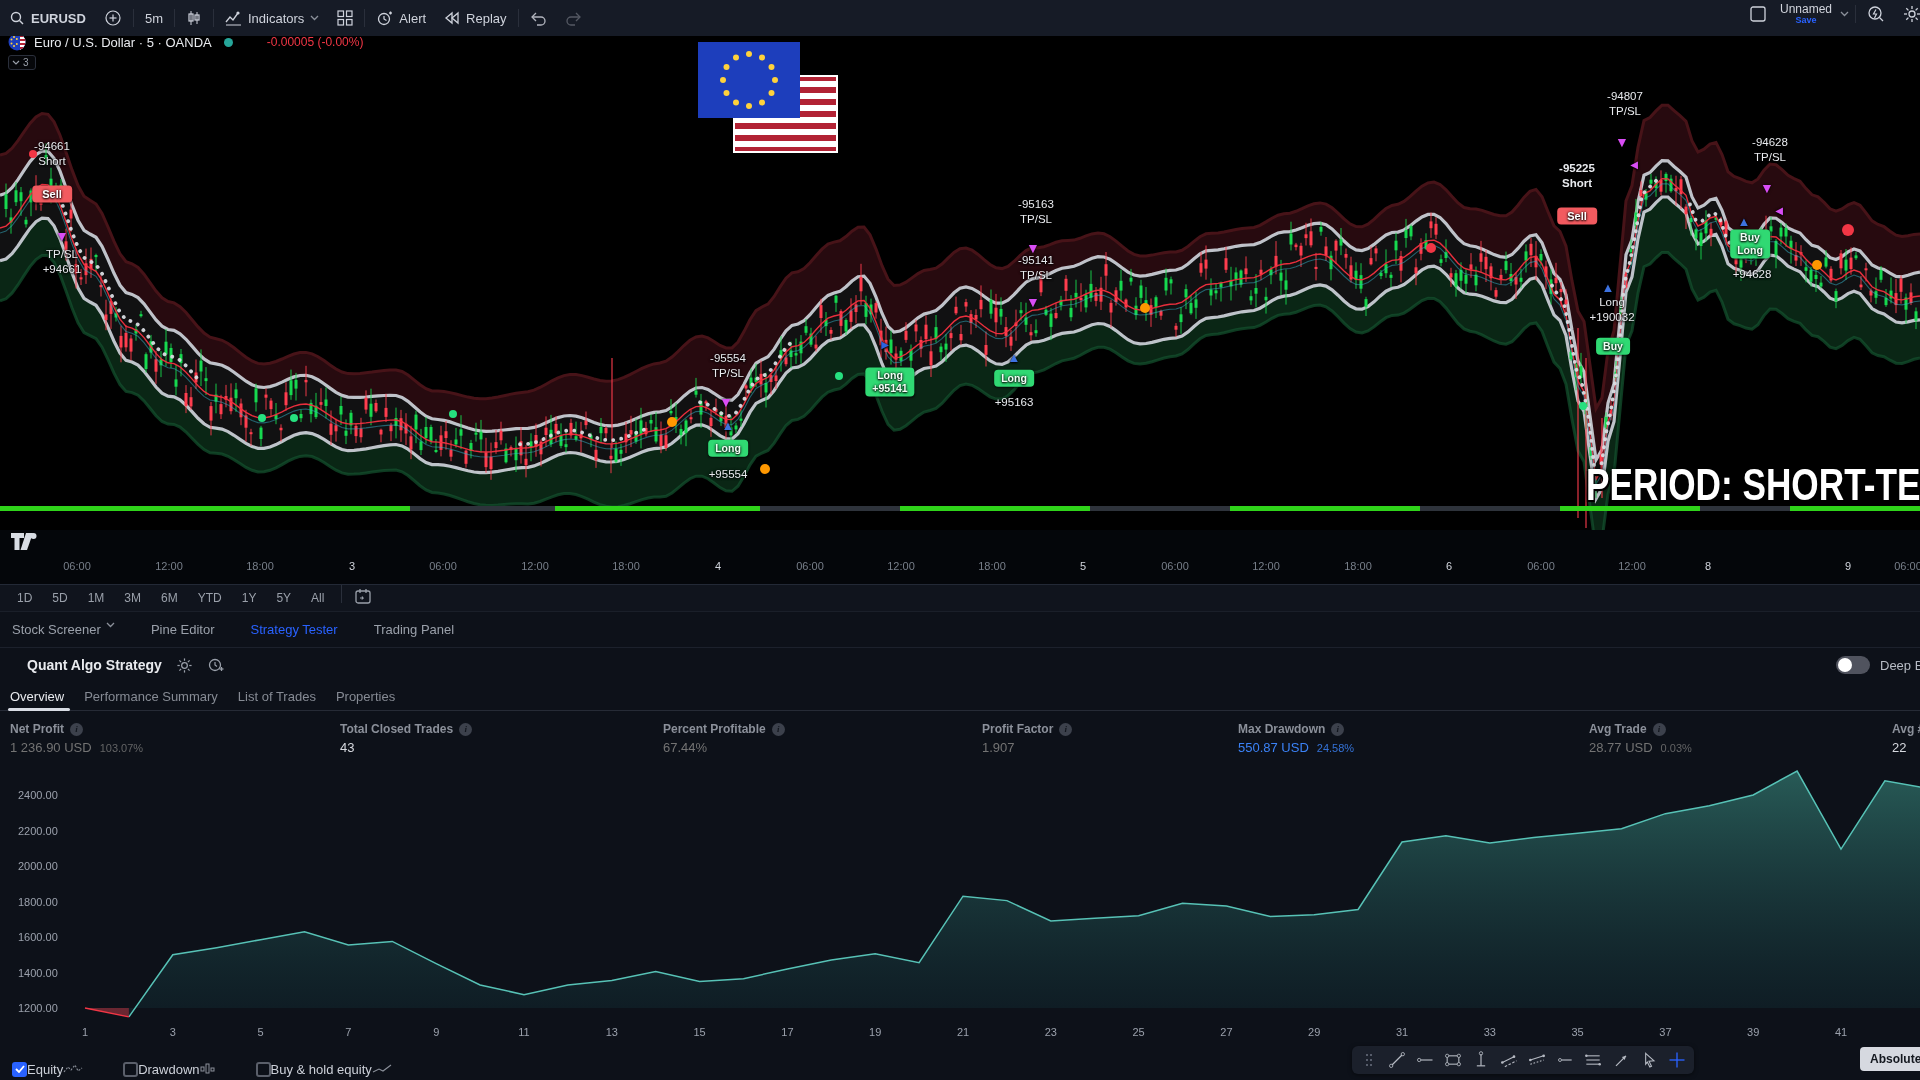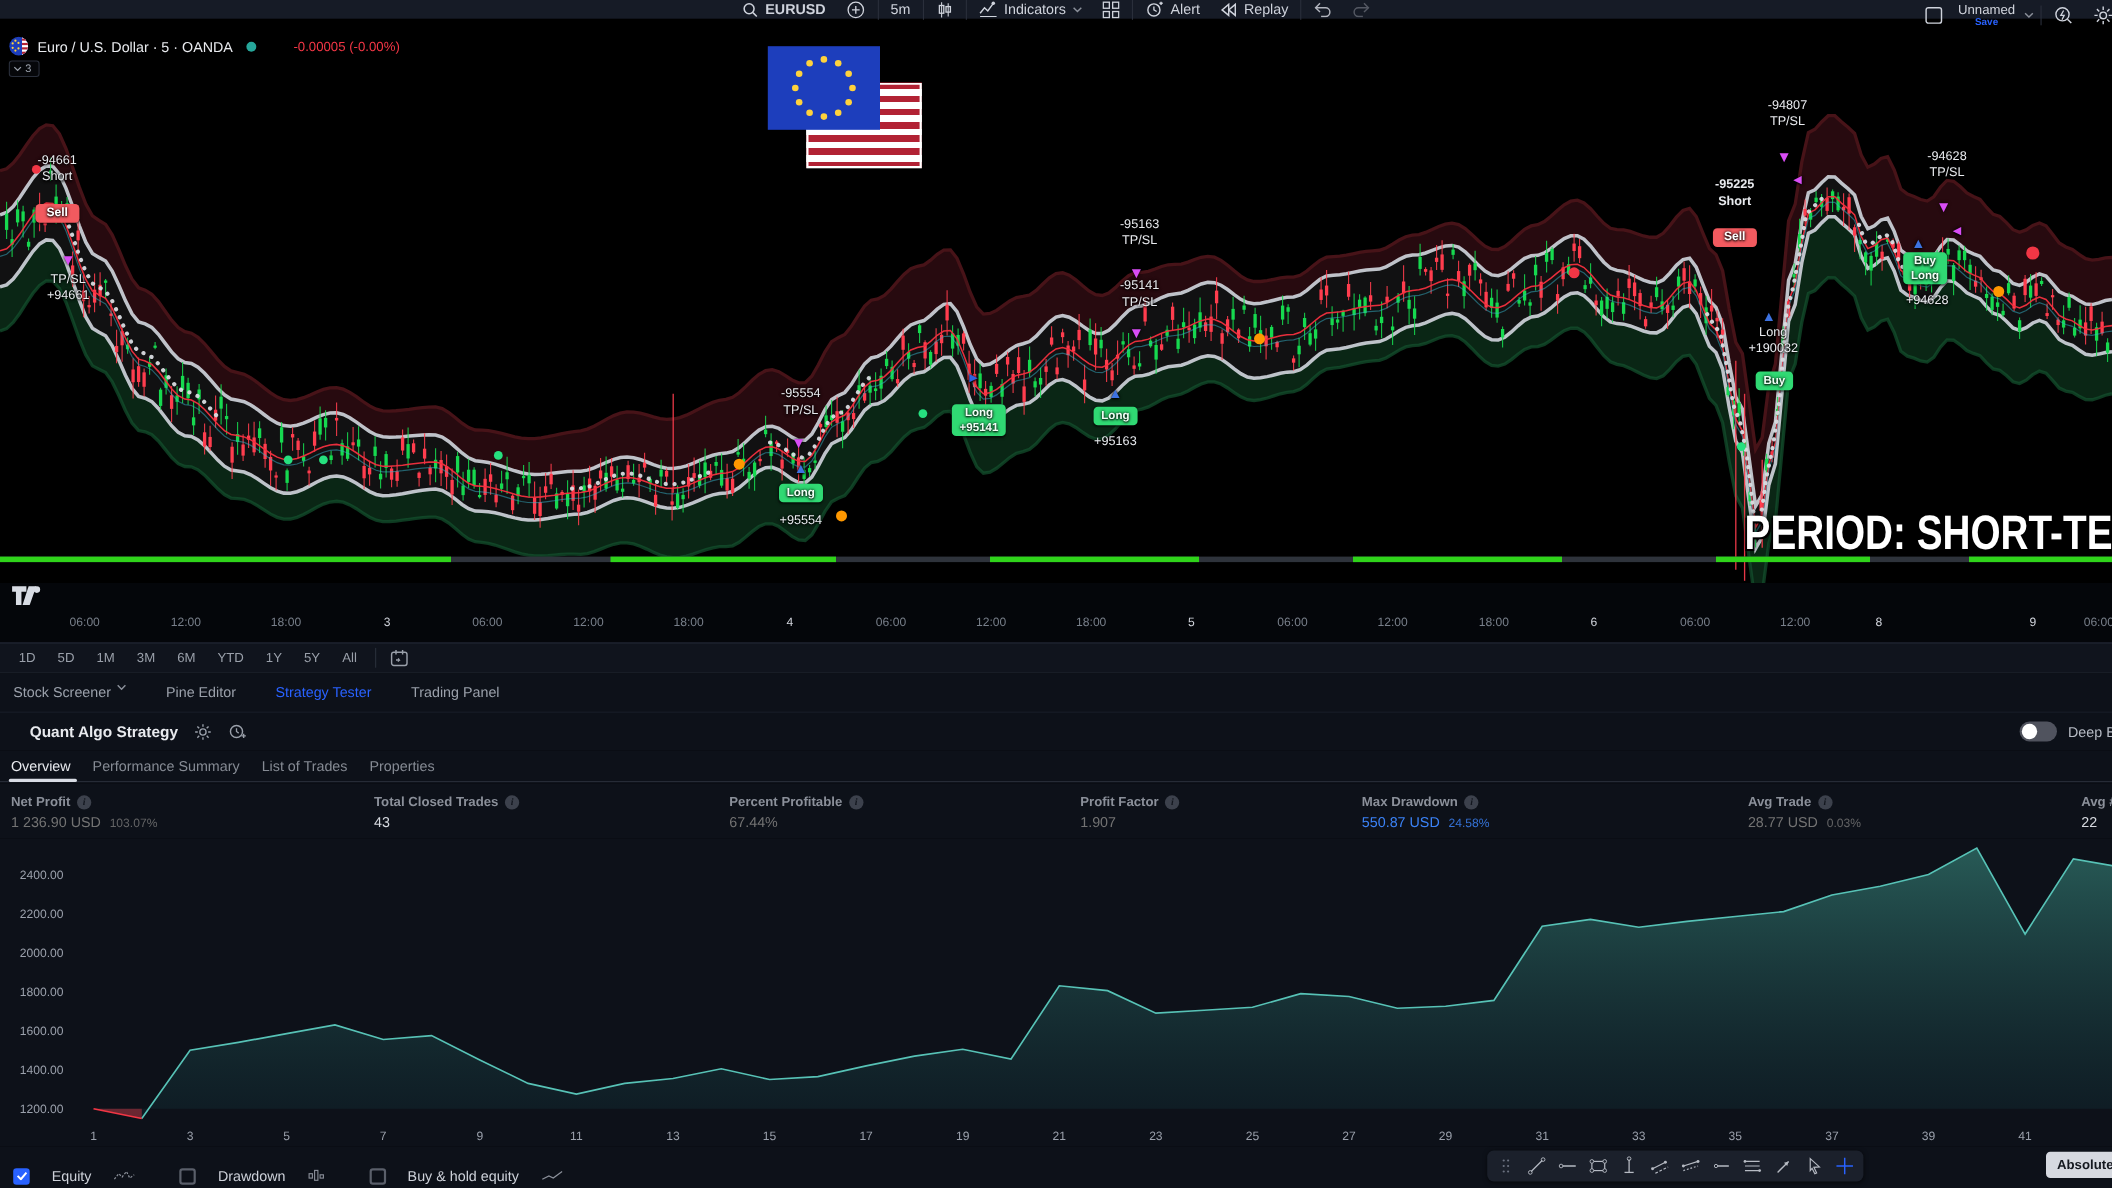--- a/index.html
+++ b/index.html
@@ -1,19 +1,19 @@
 <!DOCTYPE html>
 <html><head>
 <meta charset="utf-8">
 <style>
   html,body{margin:0;padding:0;}
   body{width:1920px;height:1080px;overflow:hidden;background:#000;font-family:"Liberation Sans",sans-serif;position:relative;color:#d1d4dc;-webkit-font-smoothing:antialiased;}
   .abs{position:absolute;}
   
-  #toolbar{top:0;left:0;width:1920px;height:17px;background:#161b26;display:flex;align-items:center;z-index:40;justify-content:center;}
+  #toolbar{top:0;left:0;width:1920px;height:36px;background:#161b26;display:flex;align-items:center;z-index:40;}
   #toolbar .grp{display:flex;align-items:center;height:100%;}
   .tbtn{display:flex;align-items:center;gap:6px;padding:0 9px;height:100%;cursor:pointer;color:#cfd3dc;font-size:13px;}
   .tdiv{width:1px;height:18px;background:#2a2f3b;margin:0 2px;}
   .bold{font-weight:bold;}
   .icon{display:inline-flex;align-items:center;justify-content:center;}
   .icon svg{display:block;}
   #tb-right{position:absolute;right:0;top:0;height:28px;display:flex;align-items:center;}
   #layout-name-wrap{display:flex;flex-direction:column;align-items:center;line-height:1;padding:0 4px;cursor:pointer;}
   #layout-name{font-size:12px;color:#d1d4dc;}
   #save-label{font-size:9px;color:#2962ff;margin-top:1px;font-weight:bold;}
@@ -38,21 +38,21 @@
   #flag-eu{top:14px;left:698px;width:102px;height:76px;background:#1d3ebc;z-index:8;}
   #banner-box{top:10px;left:838px;width:384px;height:87px;background:#fff;z-index:8;display:flex;align-items:center;justify-content:center;border:1px solid #cfcfcf;}
   #banner-title{font-size:64px;font-weight:900;color:#0c0f16;transform:scaleX(.78);white-space:nowrap;letter-spacing:-1px;}
   #period-label{top:432px;left:1586px;z-index:9;font-size:44px;font-weight:900;color:#fff;transform:scaleX(.8);transform-origin:left center;white-space:nowrap;text-shadow:2px 2px 0 #000,-2px 2px 0 #000,0 0 6px #000;}
   
   #timebar{top:530px;left:0;width:1920px;height:54px;background:#04060a;z-index:5;}
   #tv-logo{top:2px;left:10px;}
   .tick{position:absolute;top:30px;transform:translateX(-50%);font-size:11px;color:#787f8a;white-space:nowrap;}
   .tick.strong{color:#d1d4dc;}
   
-  #tfbar{top:584px;left:0;width:1920px;height:28px;background:#10141d;border-top:1px solid #232936;border-bottom:1px solid #1a1f29;display:flex;align-items:center;padding-left:10px;box-sizing:border-box;z-index:5;}
+  #tfbar{top:584px;left:0;width:1920px;height:28px;background:#10141d;border-top:1px solid #232936;border-bottom:1px solid #1a1f29;display:flex;padding-left:10px;box-sizing:border-box;z-index:5;}
   .tf{font-size:12px;color:#9aa0aa;padding:3px 7px;border-radius:3px;cursor:pointer;}
   
   #paneltabs{top:612px;left:0;width:1920px;height:36px;background:#0d1119;border-bottom:1px solid #1c212c;display:flex;align-items:center;gap:36px;padding-left:12px;box-sizing:border-box;}
   .ptab{font-size:13px;color:#9aa0aa;cursor:pointer;display:flex;align-items:flex-start;gap:5px;}
   .ptab.active{color:#2962ff;}
   
   #strathdr{top:648px;left:0;width:1920px;height:34px;background:#0d1119;display:flex;align-items:center;gap:14px;padding-left:27px;box-sizing:border-box;}
   #strategy-name{font-size:14px;font-weight:bold;color:#e8eaee;}
   #deep-wrap{position:absolute;left:1836px;top:8px;display:flex;align-items:center;gap:10px;}
   #deep-toggle{width:34px;height:18px;border-radius:9px;background:#50535e;position:relative;cursor:pointer;}
@@ -71,21 +71,21 @@
   .info{width:13px;height:13px;border-radius:50%;background:#3c414c;color:#12161e;font-size:9px;font-weight:bold;display:inline-flex;align-items:center;justify-content:center;font-family:"Liberation Serif",serif;font-style:italic;}
   .stat .vr{margin-top:4px;font-size:13px;white-space:nowrap;}
   .stat .sub{font-size:11px;margin-left:8px;opacity:.85;}
   .tone-pos .vr{color:#737373;}
   .tone-neg .vr{color:#3b82f6;}
   .tone-neutral .vr{color:#d6d9df;}
   
   #equity{top:762px;left:0;width:1920px;height:280px;background:#0d1119;}
   
   #controls{top:1042px;left:0;width:1920px;height:38px;background:#0d1119;display:flex;align-items:center;gap:40px;padding-left:12px;box-sizing:border-box;}
-  .ctrl{display:flex;align-items:center;gap:20px;font-size:13px;color:#cdd1d9;cursor:pointer;margin-top:16px;}
+  .ctrl{display:flex;align-items:center;gap:0;font-size:13px;color:#cdd1d9;cursor:pointer;margin-top:16px;}
   .cbox{width:15px;height:15px;border-radius:3px;box-sizing:border-box;display:inline-flex;align-items:center;justify-content:center;}
   .cbox.on{background:#2962ff;}
   .cbox.off{border:2px solid #5a5f6a;background:transparent;}
   #drawbar{position:absolute;left:1352px;top:4px;height:28px;background:#1b202b;border-radius:6px;display:flex;align-items:center;padding:0 4px;gap:2px;box-shadow:0 1px 4px rgba(0,0,0,.5);}
   .dtool{width:26px;height:26px;display:flex;align-items:center;justify-content:center;cursor:pointer;border-radius:4px;}
   #absolute-btn{position:absolute;left:1860px;top:5px;background:#d6d9e0;color:#14181f;font-size:12px;font-weight:bold;border-radius:4px;padding:5px 10px;cursor:pointer;white-space:nowrap;}
 </style>
 </head>
 <body>
 

